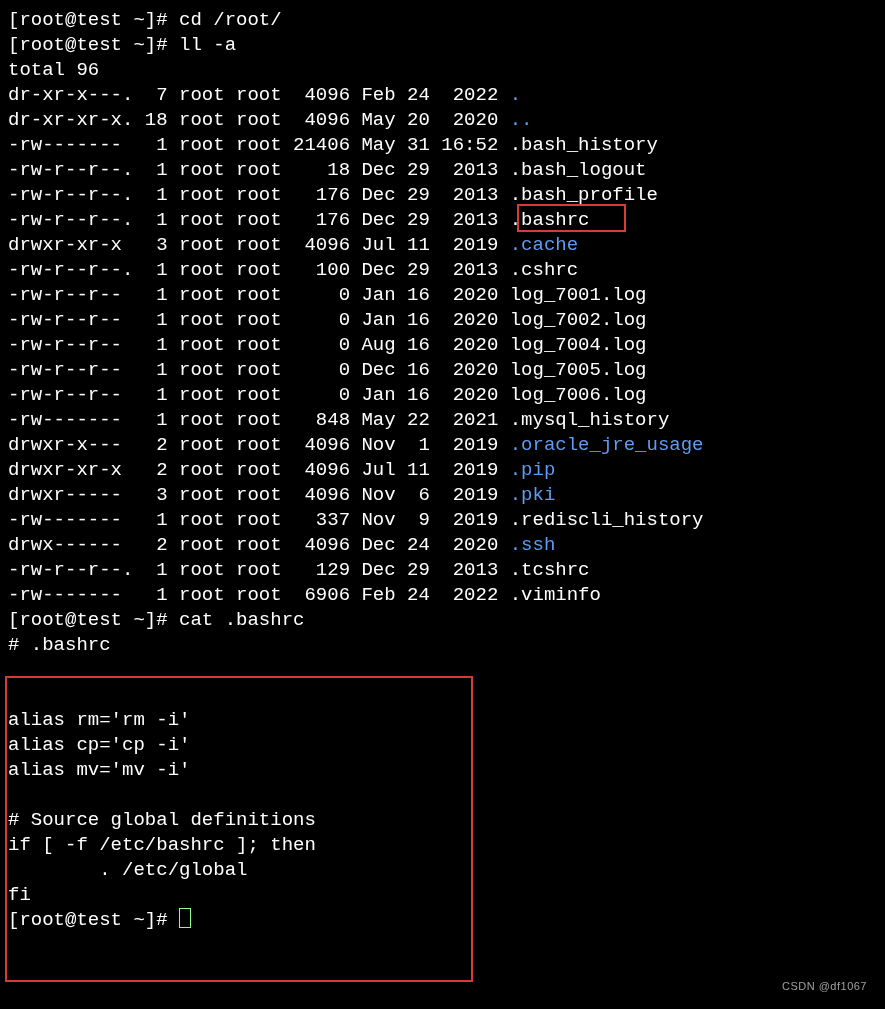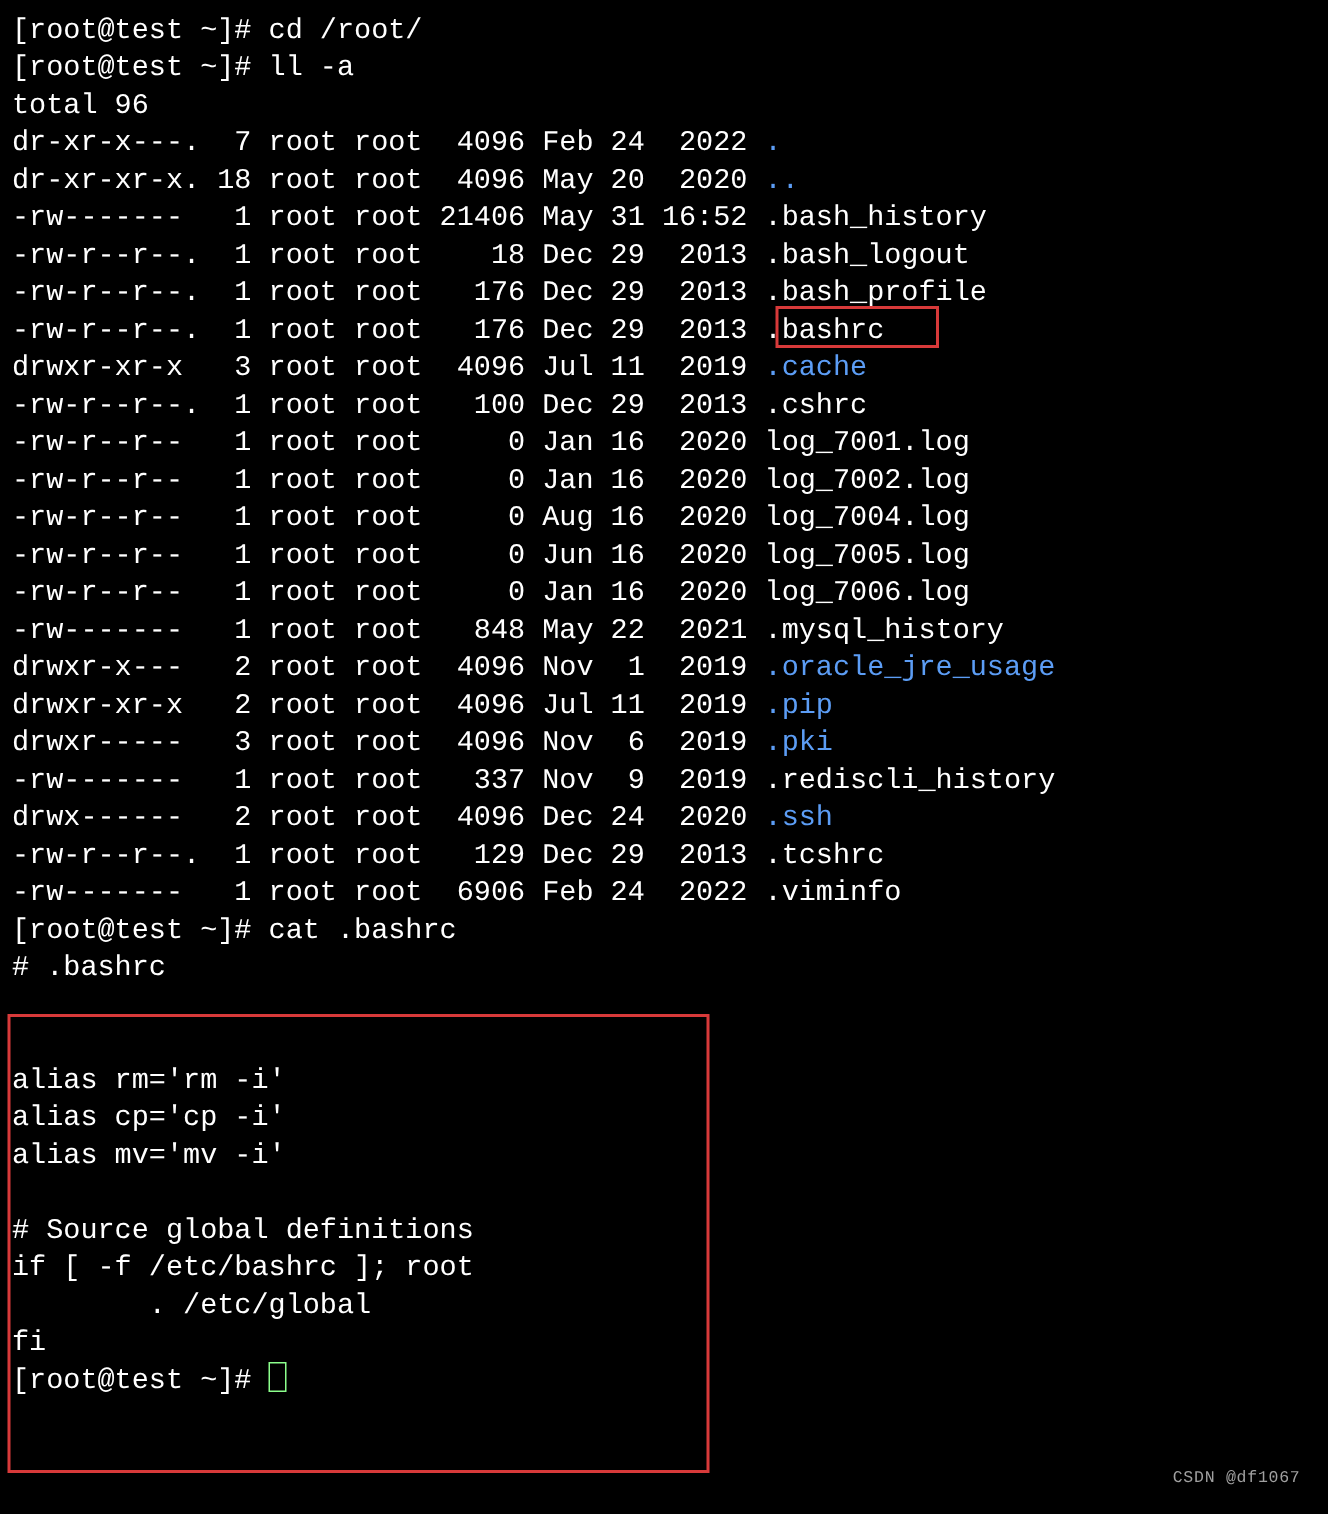--- a/index.html
+++ b/index.html
@@ -42,21 +42,21 @@
     border:1px solid #8cff8c;
     vertical-align:middle;
     margin-top:-3px;
   }
   .watermark{
     position:absolute;
     right:18px;
     bottom:10px;
     font-size:11px;
     color:#a0a0a0;
-    font-family:Liberation Mono, monospace;
+    font-family:Liberation Sans, sans-serif;
     letter-spacing:0.5px;
   }
 </style>
 </head>
 <body>
 
 <div id="terminal">
     <div class="line">[root@test ~]# cd /root/</div>
     <div class="line">[root@test ~]# ll -a</div>
     <div class="line">total 96</div>
@@ -64,40 +64,40 @@
     <div class="line">dr-xr-xr-x. 18 root root  4096 May 20  2020 <span class="blue">..</span></div>
     <div class="line">-rw-------   1 root root 21406 May 31 16:52 .bash_history</div>
     <div class="line">-rw-r--r--.  1 root root    18 Dec 29  2013 .bash_logout</div>
     <div class="line">-rw-r--r--.  1 root root   176 Dec 29  2013 .bash_profile</div>
     <div class="line">-rw-r--r--.  1 root root   176 Dec 29  2013 .bashrc</div>
     <div class="line">drwxr-xr-x   3 root root  4096 Jul 11  2019 <span class="blue">.cache</span></div>
     <div class="line">-rw-r--r--.  1 root root   100 Dec 29  2013 .cshrc</div>
     <div class="line">-rw-r--r--   1 root root     0 Jan 16  2020 log_7001.log</div>
     <div class="line">-rw-r--r--   1 root root     0 Jan 16  2020 log_7002.log</div>
     <div class="line">-rw-r--r--   1 root root     0 Aug 16  2020 log_7004.log</div>
-    <div class="line">-rw-r--r--   1 root root     0 Jun 16  2020 log_7005.log</div>
+    <div class="line">-rw-r--r--   1 root root     0 Dec 16  2020 log_7005.log</div>
     <div class="line">-rw-r--r--   1 root root     0 Jan 16  2020 log_7006.log</div>
     <div class="line">-rw-------   1 root root   848 May 22  2021 .mysql_history</div>
     <div class="line">drwxr-x---   2 root root  4096 Nov  1  2019 <span class="blue">.oracle_jre_usage</span></div>
     <div class="line">drwxr-xr-x   2 root root  4096 Jul 11  2019 <span class="blue">.pip</span></div>
     <div class="line">drwxr-----   3 root root  4096 Nov  6  2019 <span class="blue">.pki</span></div>
     <div class="line">-rw-------   1 root root   337 Nov  9  2019 .rediscli_history</div>
     <div class="line">drwx------   2 root root  4096 Dec 24  2020 <span class="blue">.ssh</span></div>
     <div class="line">-rw-r--r--.  1 root root   129 Dec 29  2013 .tcshrc</div>
     <div class="line">-rw-------   1 root root  6906 Feb 24  2022 .viminfo</div>
     <div class="line">[root@test ~]# cat .bashrc</div>
     <div class="line"># .bashrc</div>
     <div class="line">&nbsp;</div>
     <div class="line">&nbsp;</div>
     <div class="line">alias rm='rm -i'</div>
     <div class="line">alias cp='cp -i'</div>
     <div class="line">alias mv='mv -i'</div>
     <div class="line">&nbsp;</div>
     <div class="line"># Source global definitions</div>
-    <div class="line">if [ -f /etc/bashrc ]; root</div>
+    <div class="line">if [ -f /etc/bashrc ]; then</div>
     <div class="line">        . /etc/global</div>
     <div class="line">fi</div>
     <div class="line">[root@test ~]# <span class="cursor"></span></div>
   </div>
 
 <div class="highlight-box-1"></div>
 <div class="highlight-box-2"></div>
 <span class="watermark">CSDN @df1067</span>
 
 </body></html>

